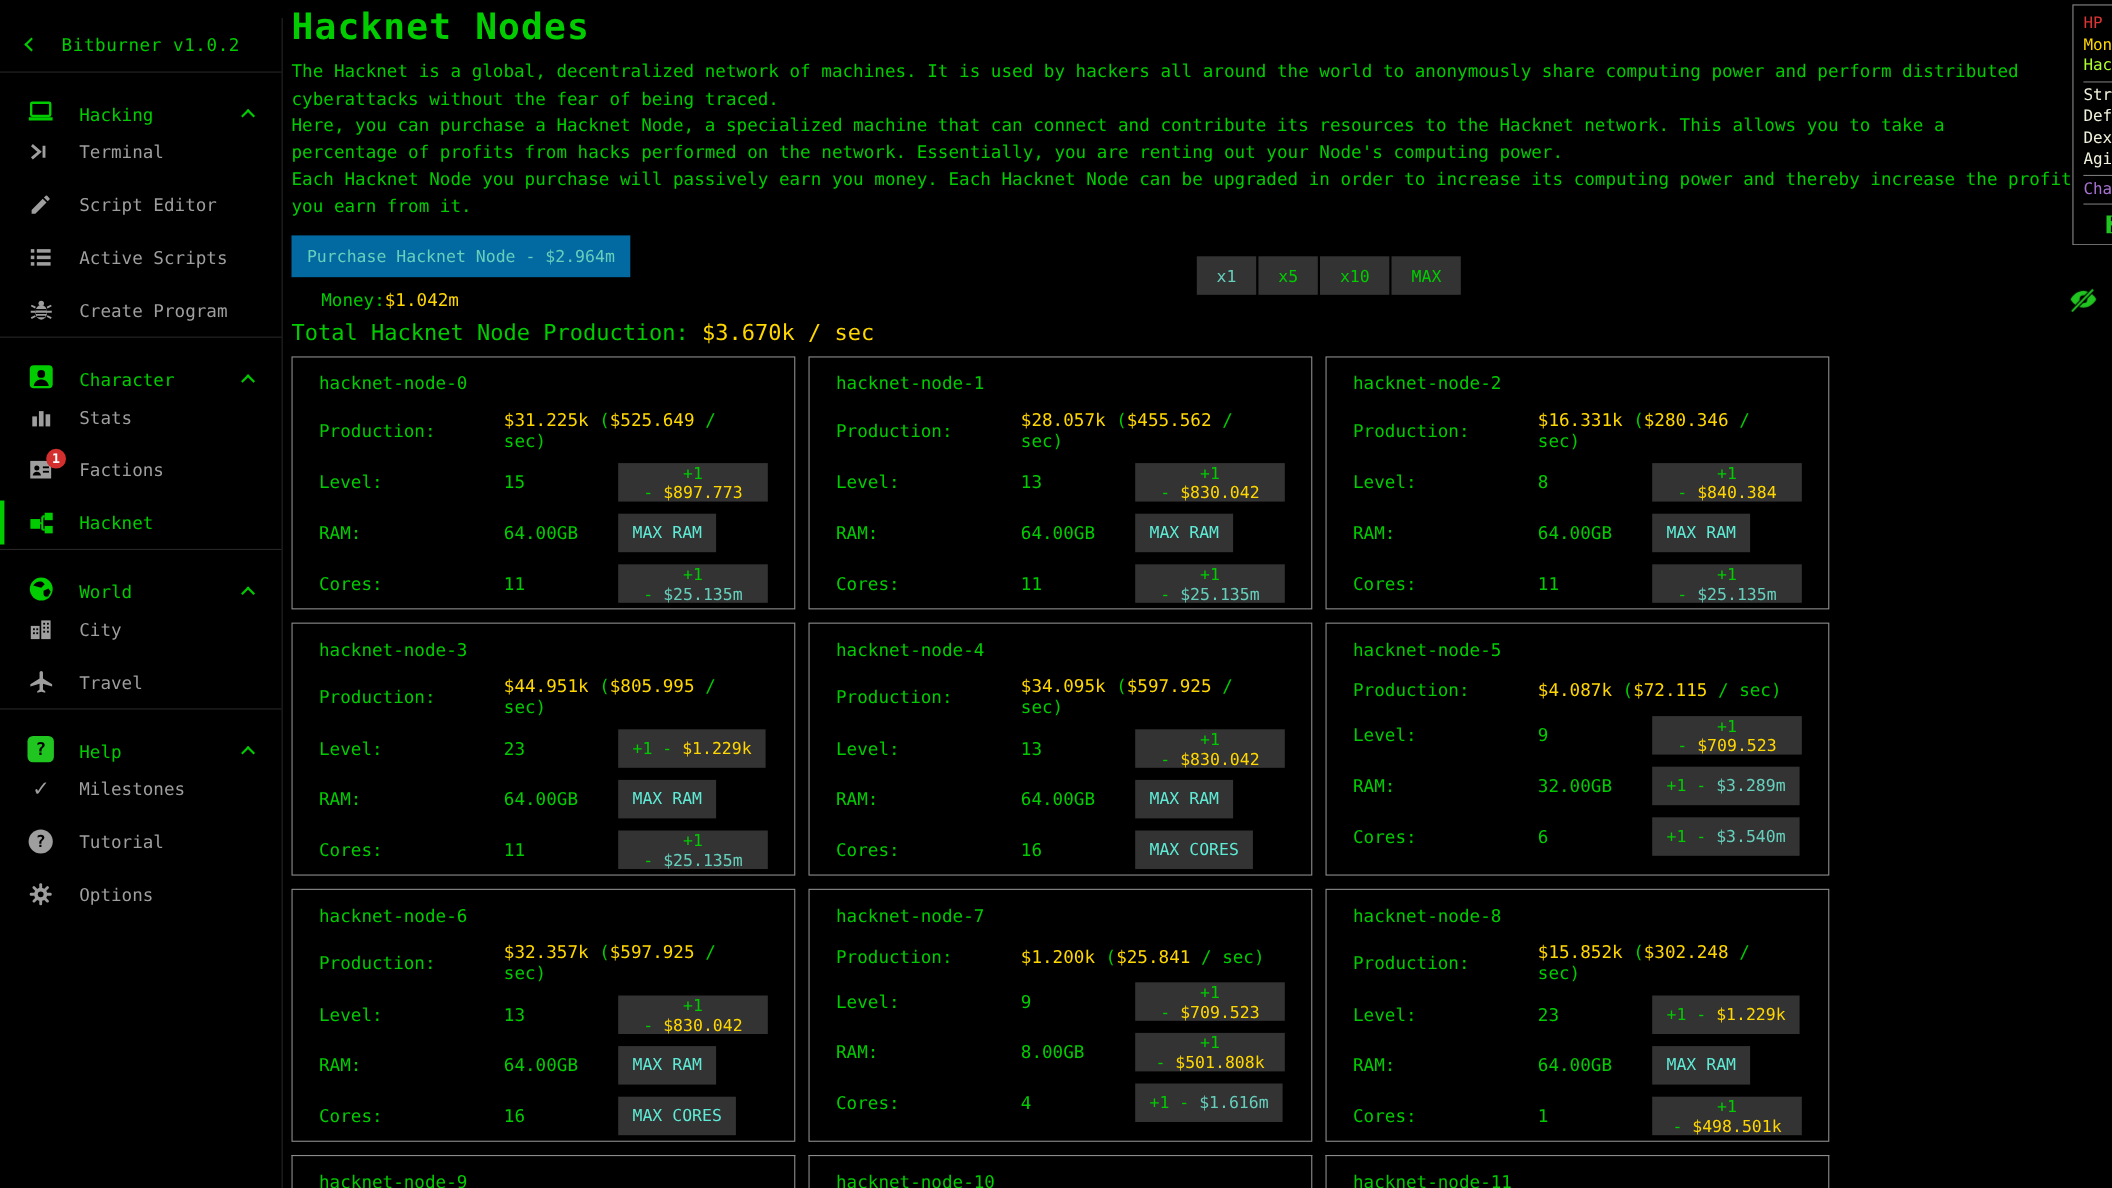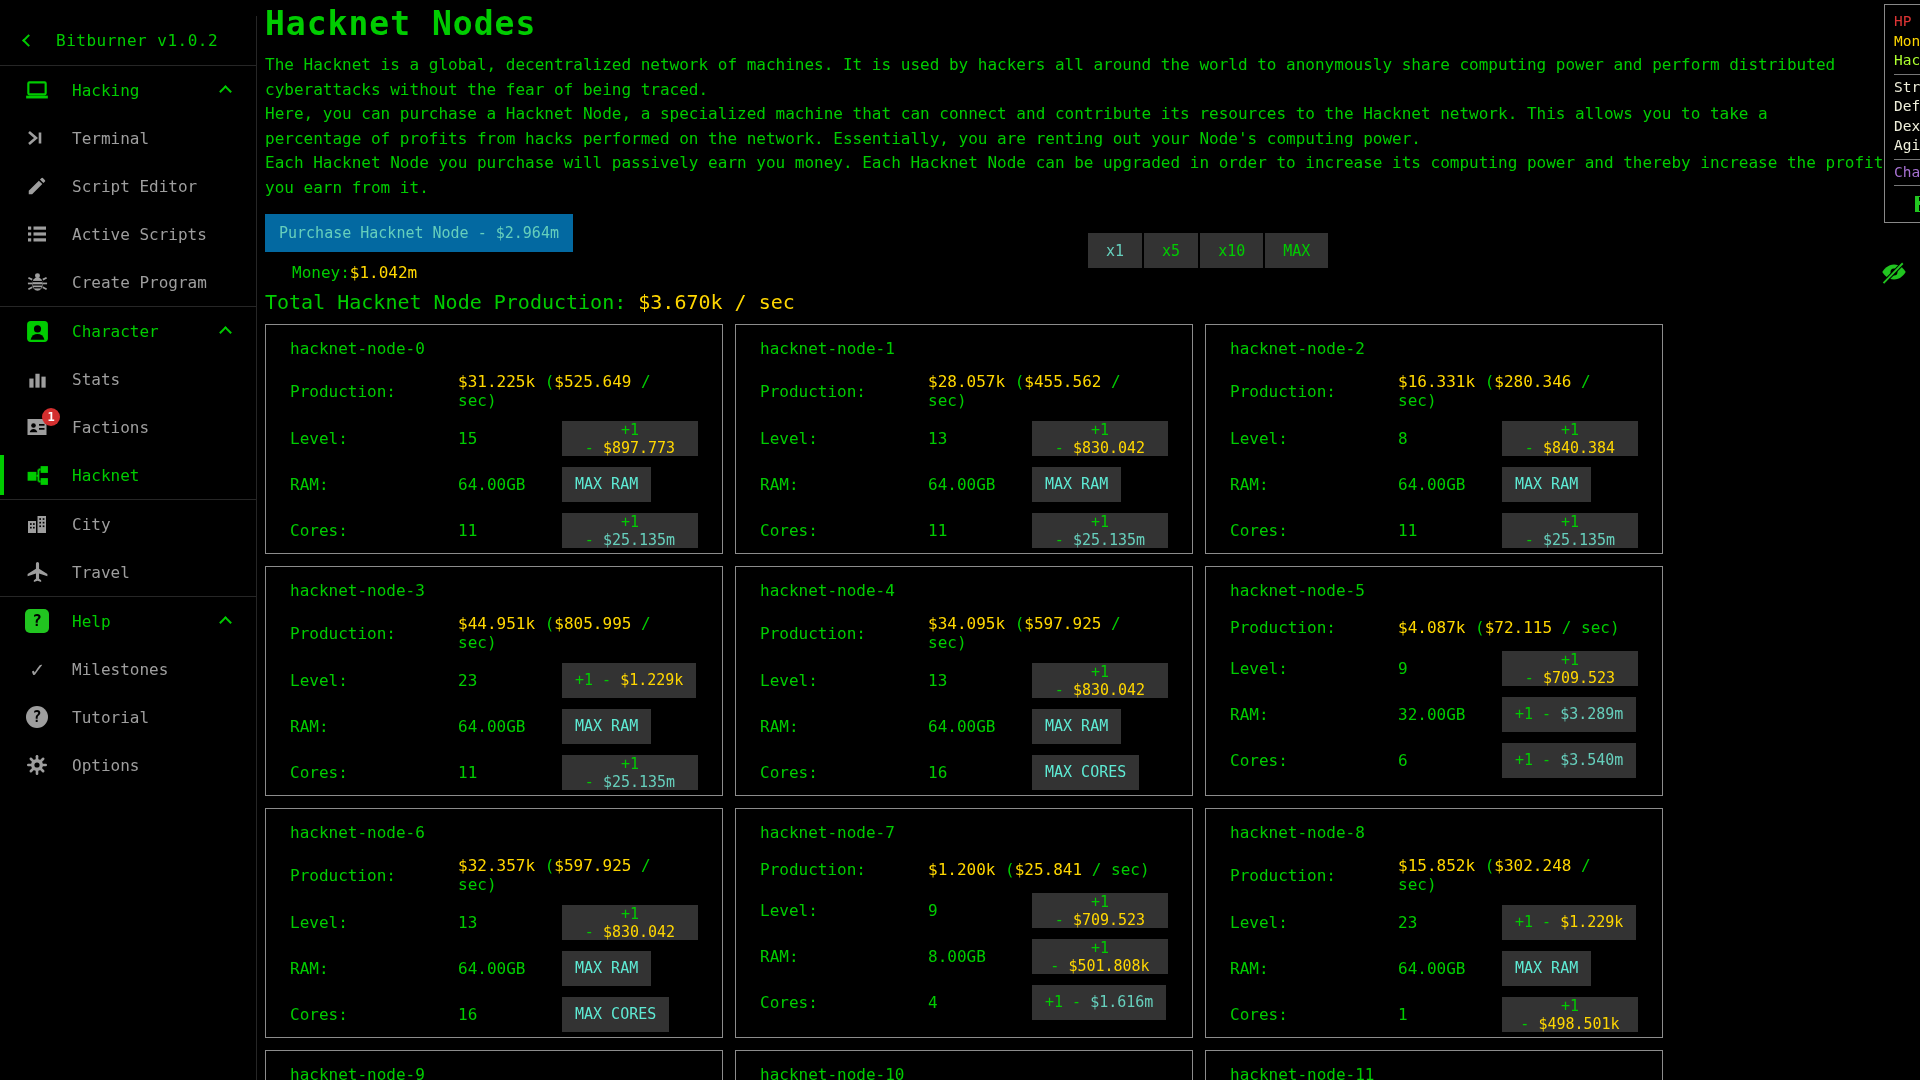--- a/index.html
+++ b/index.html
@@ -12,21 +12,21 @@
   
   .sidebar { position:fixed; left:0; top:16px; width:257px; height:1080px; background:#000;
     border-right:1px solid #262626; z-index:20; }
   .sb-header { height:50px; display:flex; align-items:center; border-bottom:1px solid #262626; }
   .sb-back { width:56px; display:flex; justify-content:center; cursor:pointer; }
   .chev { display:inline-block; width:9px; height:9px; border:solid currentColor; border-width:0 0 2.5px 2.5px; }
   .chev.left { transform:rotate(45deg); }
   .chev.up { transform:rotate(135deg); margin-top:4px; }
   .sb-title { color:#00cc00; font-size:16px; letter-spacing:0.5px; }
   .sb-item { height:48px; display:flex; align-items:center; color:#9e9e9e; cursor:pointer; position:relative; }
-  .sb-item.cat { color:#00cc00; }
+  .sb-item.cat { color:#00cc00;align-items:flex-end; }
   .sb-item.active { color:#00cc00; }
   .sb-item.active::before { content:""; position:absolute; left:0; top:4px; bottom:4px; width:4px; background:#00cc00; }
   .sb-ic { width:30px; margin-left:22px; margin-right:20px; display:flex; align-items:center; justify-content:center; position:relative; }
   .sb-ic svg { display:block; }
   .sb-lbl { font-size:16px; }
   .sb-chev { position:absolute; right:26px; color:inherit; }
   .sb-div { border-top:1px solid #262626; }
   .badge { position:absolute; top:-7px; right:-8px; width:18px; height:18px; border-radius:50%;
     background:#d32f2f; color:#fff; font-size:12px; line-height:18px; text-align:center; font-weight:bold; }
   .help-sq { width:24px; height:24px; background:#21c520; border-radius:5px; color:#000;
@@ -193,20 +193,30 @@
           <rect x="15" y="3" width="7" height="6.5"></rect>
           <rect x="15" y="14.5" width="7" height="6.5"></rect>
           <path d="M11 12.2h2.7M13 6.2h2M13 17.8h2M12.9 6.2v11.6" fill="none" stroke="currentColor" stroke-width="1.8"></path>
         </svg>
     </span>
     <span class="sb-lbl">Hacknet</span>
   </div>
 
   <div class="sb-div"></div>
 
+  <div class="sb-item cat">
+    <span class="sb-ic">
+      <svg width="25" height="25" viewBox="0 0 24 24">
+          <circle cx="12" cy="12" r="10" fill="currentColor"></circle>
+          <path d="M5 9c2-3.2 5.2-4.3 8.2-3.2l1.8 2-3 3-4-1L5 9zM14 13.5l4.3-2 1.9 2.8-2 4c-2 1-4.2.1-4.2-1.9v-2.9z" fill="#000"></path>
+        </svg>
+    </span>
+    <span class="sb-lbl">World</span>
+    <span class="sb-chev"><span class="chev up"></span></span>
+  </div>
   <div class="sb-item">
     <span class="sb-ic">
       <svg width="24" height="24" viewBox="0 0 24 24" fill="currentColor">
           <rect x="3" y="9" width="8" height="12"></rect>
           <rect x="12.5" y="4" width="8.5" height="17"></rect>
           <g fill="#000">
             <rect x="5" y="11.2" width="1.7" height="1.7"></rect>
             <rect x="8" y="11.2" width="1.7" height="1.7"></rect>
             <rect x="5" y="14.8" width="1.7" height="1.7"></rect>
             <rect x="8" y="14.8" width="1.7" height="1.7"></rect>

